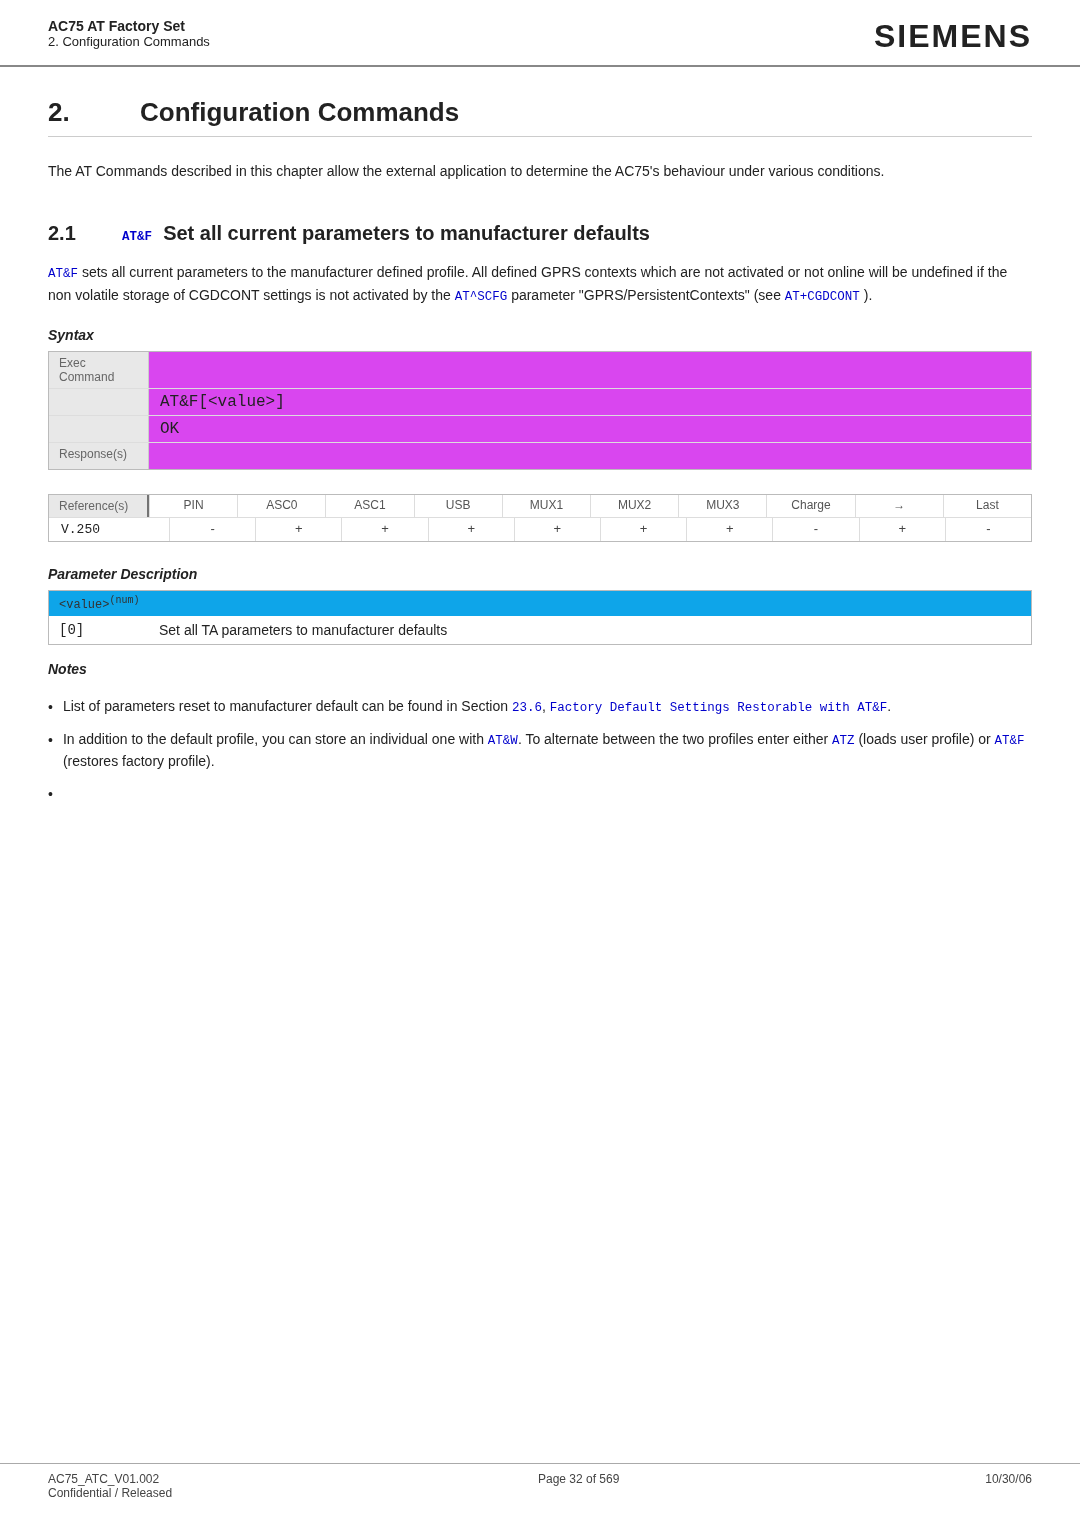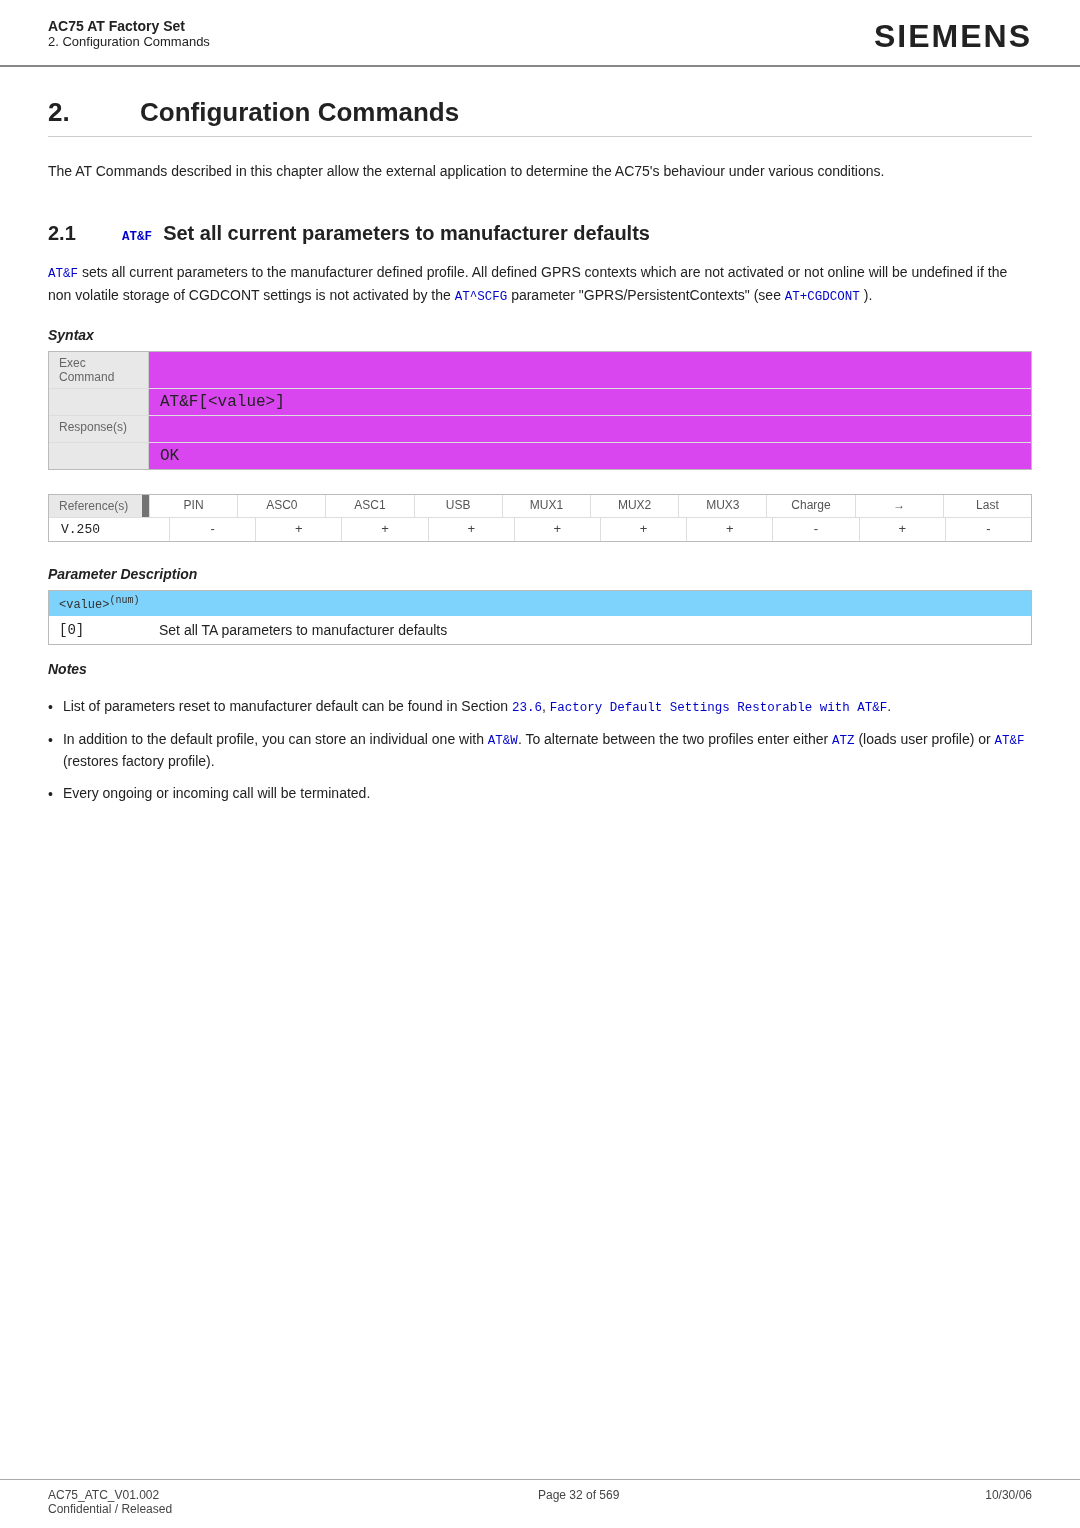--- a/index.html
+++ b/index.html
@@ -174,21 +174,21 @@
     }
 
     .ref-left-label {
       background: #e8e8e8;
       color: #666;
       font-size: 12px;
       padding: 4px 10px;
       min-width: 100px;
       width: 100px;
       flex-shrink: 0;
-      border-right: 7px solid #737373;
+      border-right: 2px solid #737373;
       display: flex;
       align-items: center;
     }
 
     .ref-left-value {
       background: #fff;
       padding: 4px 12px;
       font-family: 'Courier New', monospace;
       font-size: 13px;
       display: flex;
@@ -219,21 +219,21 @@
       border-left: 1px solid #ddd;
     }
 
     
     .param-block {
       border: 1px solid #bbb;
       margin-bottom: 4px;
     }
 
     .param-header {
-      background: #7dd3fc;
+      background: #0ea5e9;
       padding: 4px 10px;
       font-size: 12px;
       font-family: 'Courier New', monospace;
       color: #333;
     }
 
     .param-header sup {
       font-size: 10px;
       font-style: normal;
     }
@@ -287,21 +287,21 @@
 
     .mono {
       font-family: 'Courier New', monospace;
       font-size: 12.5px;
       color: #0000cc;
     }
 
     
     .page-footer {
       position: absolute;
-      bottom: 4px;
+      bottom: 20px;
       left: 0;
       right: 0;
       padding: 8px 48px;
       border-top: 1px solid #aaa;
       display: flex;
       justify-content: space-between;
       font-size: 12px;
       color: #444;
     }
 
@@ -354,26 +354,26 @@
   <div class="syntax-block">
     <div class="syntax-block-row">
       <div class="syn-label">Exec Command</div>
       <div class="syn-value">&nbsp;</div>
     </div>
     <div class="syntax-block-row">
       <div class="syn-label">&nbsp;</div>
       <div class="syn-value">AT&amp;F[&lt;value&gt;]</div>
     </div>
     <div class="syntax-block-row">
+      <div class="syn-label">&nbsp;</div>
+      <div class="syn-value">OK</div>
+    </div>
+    <div class="syntax-block-row">
       <div class="syn-label">Response(s)</div>
       <div class="syn-value">&nbsp;</div>
-    </div>
-    <div class="syntax-block-row">
-      <div class="syn-label">&nbsp;</div>
-      <div class="syn-value">OK</div>
     </div>
   </div>
 
   <div class="ref-block">
     <div class="ref-top-row">
       <div class="ref-left-label">Reference(s)</div>
       <div class="ref-cols-header" id="ref-headers">
 
       <div class="ref-col">PIN</div>
           <div class="ref-col">ASC0</div>
@@ -434,21 +434,20 @@
         <span class="mono">AT&amp;W</span>. 
         To alternate between the two profiles enter either 
         <span class="mono">ATZ</span> 
         (loads user profile) or 
         <span class="mono">AT&amp;F</span> 
         (restores factory profile).
       </span>
     </li>
     <li>
       <span class="bullet">•</span>
-      <span>Every ongoing or incoming call will be terminated.</span>
     </li>
   </ul>
 
 </div>
 
 <div class="page-footer">
   <div>
     <div>AC75_ATC_V01.002</div>
     <div>Confidential / Released</div>
   </div>

